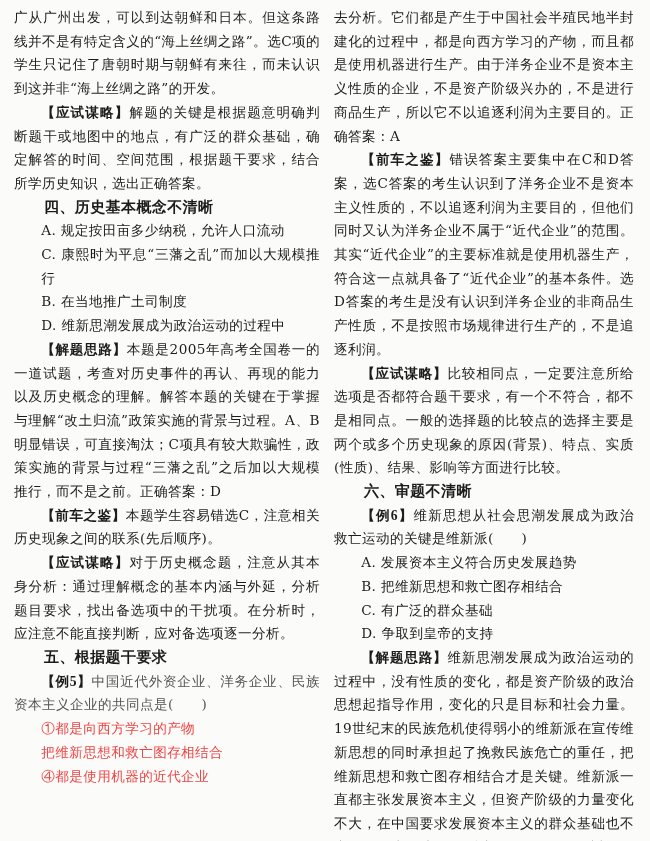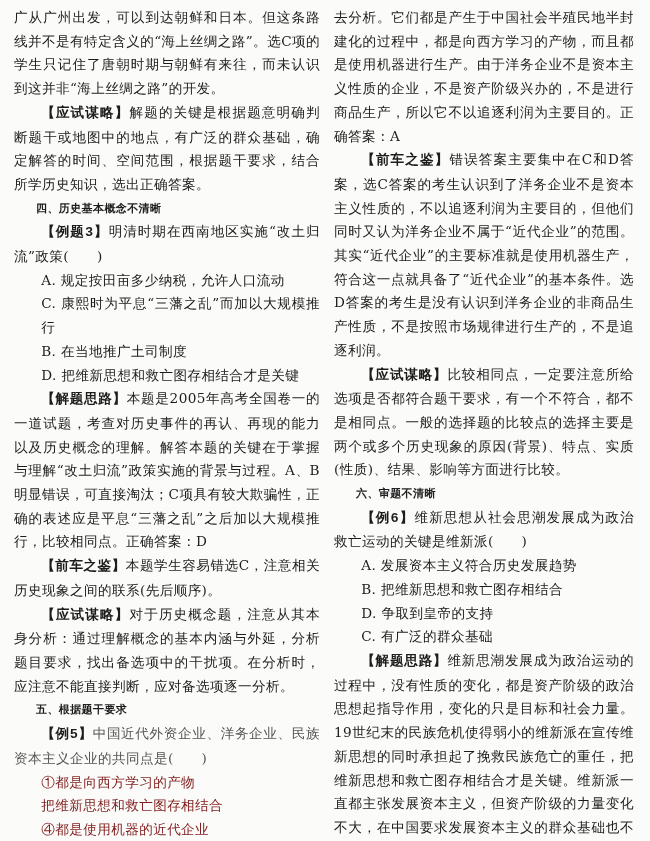--- a/index.html
+++ b/index.html
@@ -25,49 +25,48 @@
   }
   .col.left { margin-right: 14px; }
   .col.right { width: 300px; }
   p { margin: 0; }
   .indent { text-indent: 2em; }
   .opt { padding-left: 2em; }
   .heading {
     padding-left: 2em;
     font-family: "DejaVu Sans", "Liberation Sans", sans-serif;
     font-weight: bold;
-    font-size: 11px;
+    font-size: 15px;
   }
   .tag {
-    font-family: Liberation Mono, monospace;
+    font-family: Liberation Serif, serif;
     font-weight: bold;
   }
   .faint { color: #555; }
-  .light { color: #7f1d1d; }
+  .light { color: #ef4444; }
 </style>
 </head>
 <body>
 
 <div class="page">
 
   <div class="col left">
     <p>广从广州出发，可以到达朝鲜和日本。但这条路线并不是有特定含义的“海上丝绸之路”。选C项的学生只记住了唐朝时期与朝鲜有来往，而未认识到这并非“海上丝绸之路”的开发。</p>
 
     <p class="indent"><span class="tag">【应试谋略】</span><span>解题的关键是根据题意明确判断题干或地图中的地点，有广泛的群众基础，确定解答的时间、空间范围，根据题干要求，结合所学历史知识，选出正确答案。</span></p>
 
     <p class="heading">四、历史基本概念不清晰</p>
 
-    <p class="indent"><span class="tag">【例题3】</span><span>明清时期在西南地区实施“改土归流”政策(　　)</span></p>
 
     <p class="opt">A. 规定按田亩多少纳税，允许人口流动</p>
     <p class="opt">C. 康熙时为平息“三藩之乱”而加以大规模推行</p>
     <p class="opt">B. 在当地推广土司制度</p>
-    <p class="opt">D. 把维新思想和救亡图存相结合才是关键</p>
+    <p class="opt">D. 维新思潮发展成为政治运动的过程中</p>
 
-    <p class="indent"><span class="tag">【解题思路】</span><span>本题是2005年高考全国卷一的一道试题，考查对历史事件的再认、再现的能力以及历史概念的理解。解答本题的关键在于掌握与理解“改土归流”政策实施的背景与过程。A、B明显错误，可直接淘汰；C项具有较大欺骗性，正确的表述应是平息“三藩之乱”之后加以大规模推行，比较相同点。正确答案：D</span></p>
+    <p class="indent"><span class="tag">【解题思路】</span><span>本题是2005年高考全国卷一的一道试题，考查对历史事件的再认、再现的能力以及历史概念的理解。解答本题的关键在于掌握与理解“改土归流”政策实施的背景与过程。A、B明显错误，可直接淘汰；C项具有较大欺骗性，政策实施的背景与过程“三藩之乱”之后加以大规模推行，而不是之前。正确答案：D</span></p>
 
     <p class="indent"><span class="tag">【前车之鉴】</span><span>本题学生容易错选C，注意相关历史现象之间的联系(先后顺序)。</span></p>
 
     <p class="indent"><span class="tag">【应试谋略】</span><span>对于历史概念题，注意从其本身分析：通过理解概念的基本内涵与外延，分析题目要求，找出备选项中的干扰项。在分析时，应注意不能直接判断，应对备选项逐一分析。</span></p>
 
     <p class="heading">五、根据题干要求</p>
 
     <p class="indent"><span class="tag">【例5】</span><span class="faint">中国近代外资企业、洋务企业、民族资本主义企业的共同点是(　　)</span></p>
 
     <p class="opt light">①都是向西方学习的产物</p>
@@ -82,20 +81,20 @@
     <p class="indent"><span class="tag">【前车之鉴】</span><span>错误答案主要集中在C和D答案，选C答案的考生认识到了洋务企业不是资本主义性质的，不以追逐利润为主要目的，但他们同时又认为洋务企业不属于“近代企业”的范围。其实“近代企业”的主要标准就是使用机器生产，符合这一点就具备了“近代企业”的基本条件。选D答案的考生是没有认识到洋务企业的非商品生产性质，不是按照市场规律进行生产的，不是追逐利润。</span></p>
 
     <p class="indent"><span class="tag">【应试谋略】</span><span>比较相同点，一定要注意所给选项是否都符合题干要求，有一个不符合，都不是相同点。一般的选择题的比较点的选择主要是两个或多个历史现象的原因(背景)、特点、实质(性质)、结果、影响等方面进行比较。</span></p>
 
     <p class="heading">六、审题不清晰</p>
 
     <p class="indent"><span class="tag">【例6】</span><span>维新思想从社会思潮发展成为政治救亡运动的关键是维新派(　　)</span></p>
 
     <p class="opt">A. 发展资本主义符合历史发展趋势</p>
     <p class="opt">B. 把维新思想和救亡图存相结合</p>
+    <p class="opt">C. 有广泛的群众基础</p>
     <p class="opt">D. 争取到皇帝的支持</p>
-    <p class="opt">C. 有广泛的群众基础</p>
 
     <p class="indent"><span class="tag">【解题思路】</span><span>维新思潮发展成为政治运动的过程中，没有性质的变化，都是资产阶级的政治思想起指导作用，变化的只是目标和社会力量。19世纪末的民族危机使得弱小的维新派在宣传维新思想的同时承担起了挽救民族危亡的重任，把维新思想和救亡图存相结合才是关键。维新派一直都主张发展资本主义，但资产阶级的力量变化不大，在中国要求发展资本主义的群众基础也不广泛；皇帝的支持是后来1898年“百日维新”的事情，而维新思潮成为政治运动是以1895年的“公车上书”为标志的。正确答案：B</span></p>
 
   </div>
 
 </div>
 
 </body></html>

